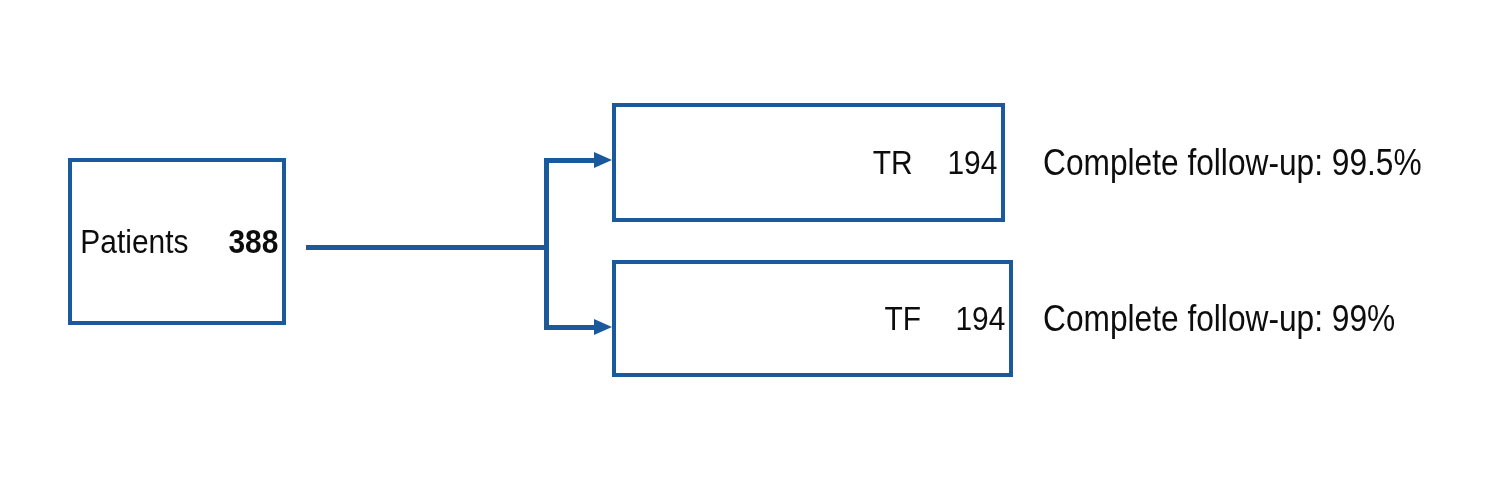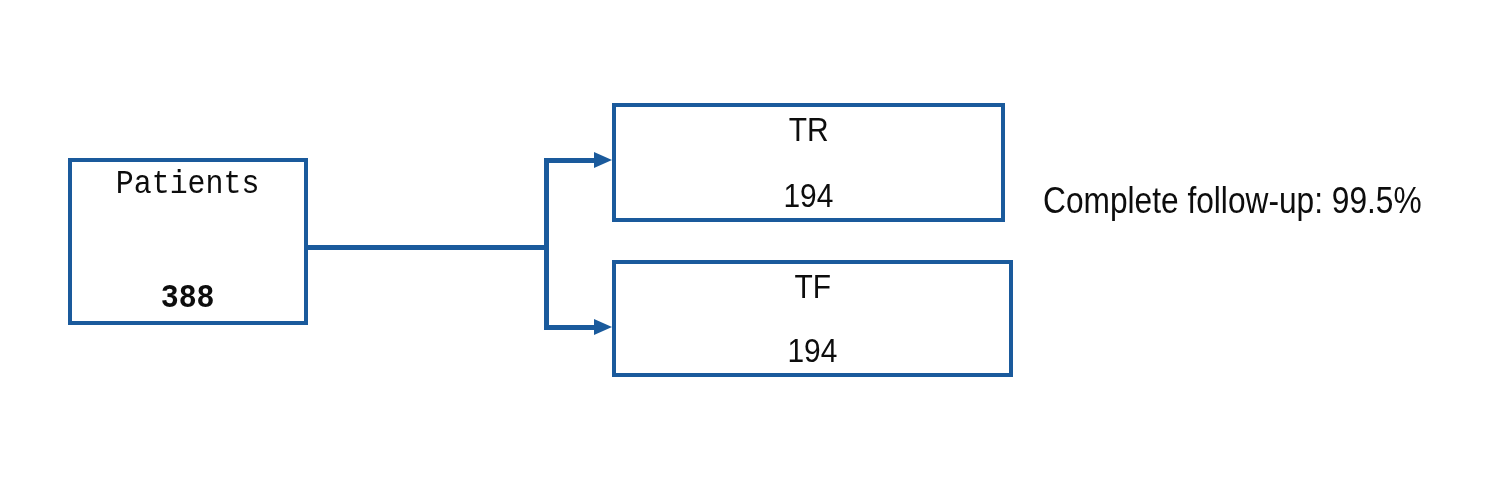--- a/index.html
+++ b/index.html
@@ -16,34 +16,35 @@
     overflow:hidden;
   }
   .canvas{position:relative;width:1512px;height:482px;}
 
   
   .node{
     position:absolute;
     box-sizing:border-box;
     border:4px solid var(--line);
     background:var(--bg);
-    display:flex;flex-direction:column;
-    align-items:center;justify-content:space-between;
+    display:flex;flex-direction:row;
+    align-items:center;justify-content:flex-end;
     text-align:center;
+    gap:29px;
   }
   .node .line-txt{
     display:block;
     font-size:34px;line-height:1.32;
     transform:scaleX(0.88);
     transform-origin:center;
     white-space:nowrap;
   }
   .node .bold{font-weight:bold;}
 
-  #patients-box{left:68px;top:158px;width:240px;height:167px;font-family:Liberation Mono, monospace;}
+  #patients-box{left:68px;top:158px;width:218px;height:167px;}
   #tr-box{left:612px;top:103px;width:393px;height:119px;}
   #tf-box{left:612px;top:260px;width:401px;height:117px;}
 
   
   .h-line,.v-line{position:absolute;background:var(--line);}
   #main-line{left:306px;top:245px;width:240px;height:5px;}
   #spine{left:544px;top:158px;width:5px;height:172px;}
   #branch-top{left:544px;top:158px;width:52px;height:5px;}
   #branch-bottom{left:544px;top:325px;width:52px;height:5px;}
 
@@ -52,21 +53,21 @@
     border-top:8px solid transparent;
     border-bottom:8px solid transparent;
     border-left:18px solid var(--line);
   }
   #arrow-top{left:594px;top:152px;}
   #arrow-bottom{left:594px;top:319px;}
 
   
   .note{
     position:absolute;left:1043px;
-    display:flex;align-items:flex-end;
+    display:flex;align-items:center;
     font-size:36px;white-space:nowrap;
   }
   .note span{
     transform:scaleX(0.88);
     transform-origin:left center;
     display:inline-block;
   }
   #note-tr{top:103px;height:119px;}
   #note-tf{top:260px;height:117px;}
 </style>
@@ -93,14 +94,17 @@
   </div>
 
   <div class="node" id="tf-box">
     <span class="line-txt">TF</span>
     <span class="line-txt">194</span>
   </div>
 
   <div class="note" id="note-tr">
     <span>Complete follow-up: 99.5%</span>
   </div>
+  <div class="note" id="note-tf">
+    <span>Complete follow-up: 99%</span>
+  </div>
 
 </div>
 
 </body></html>

